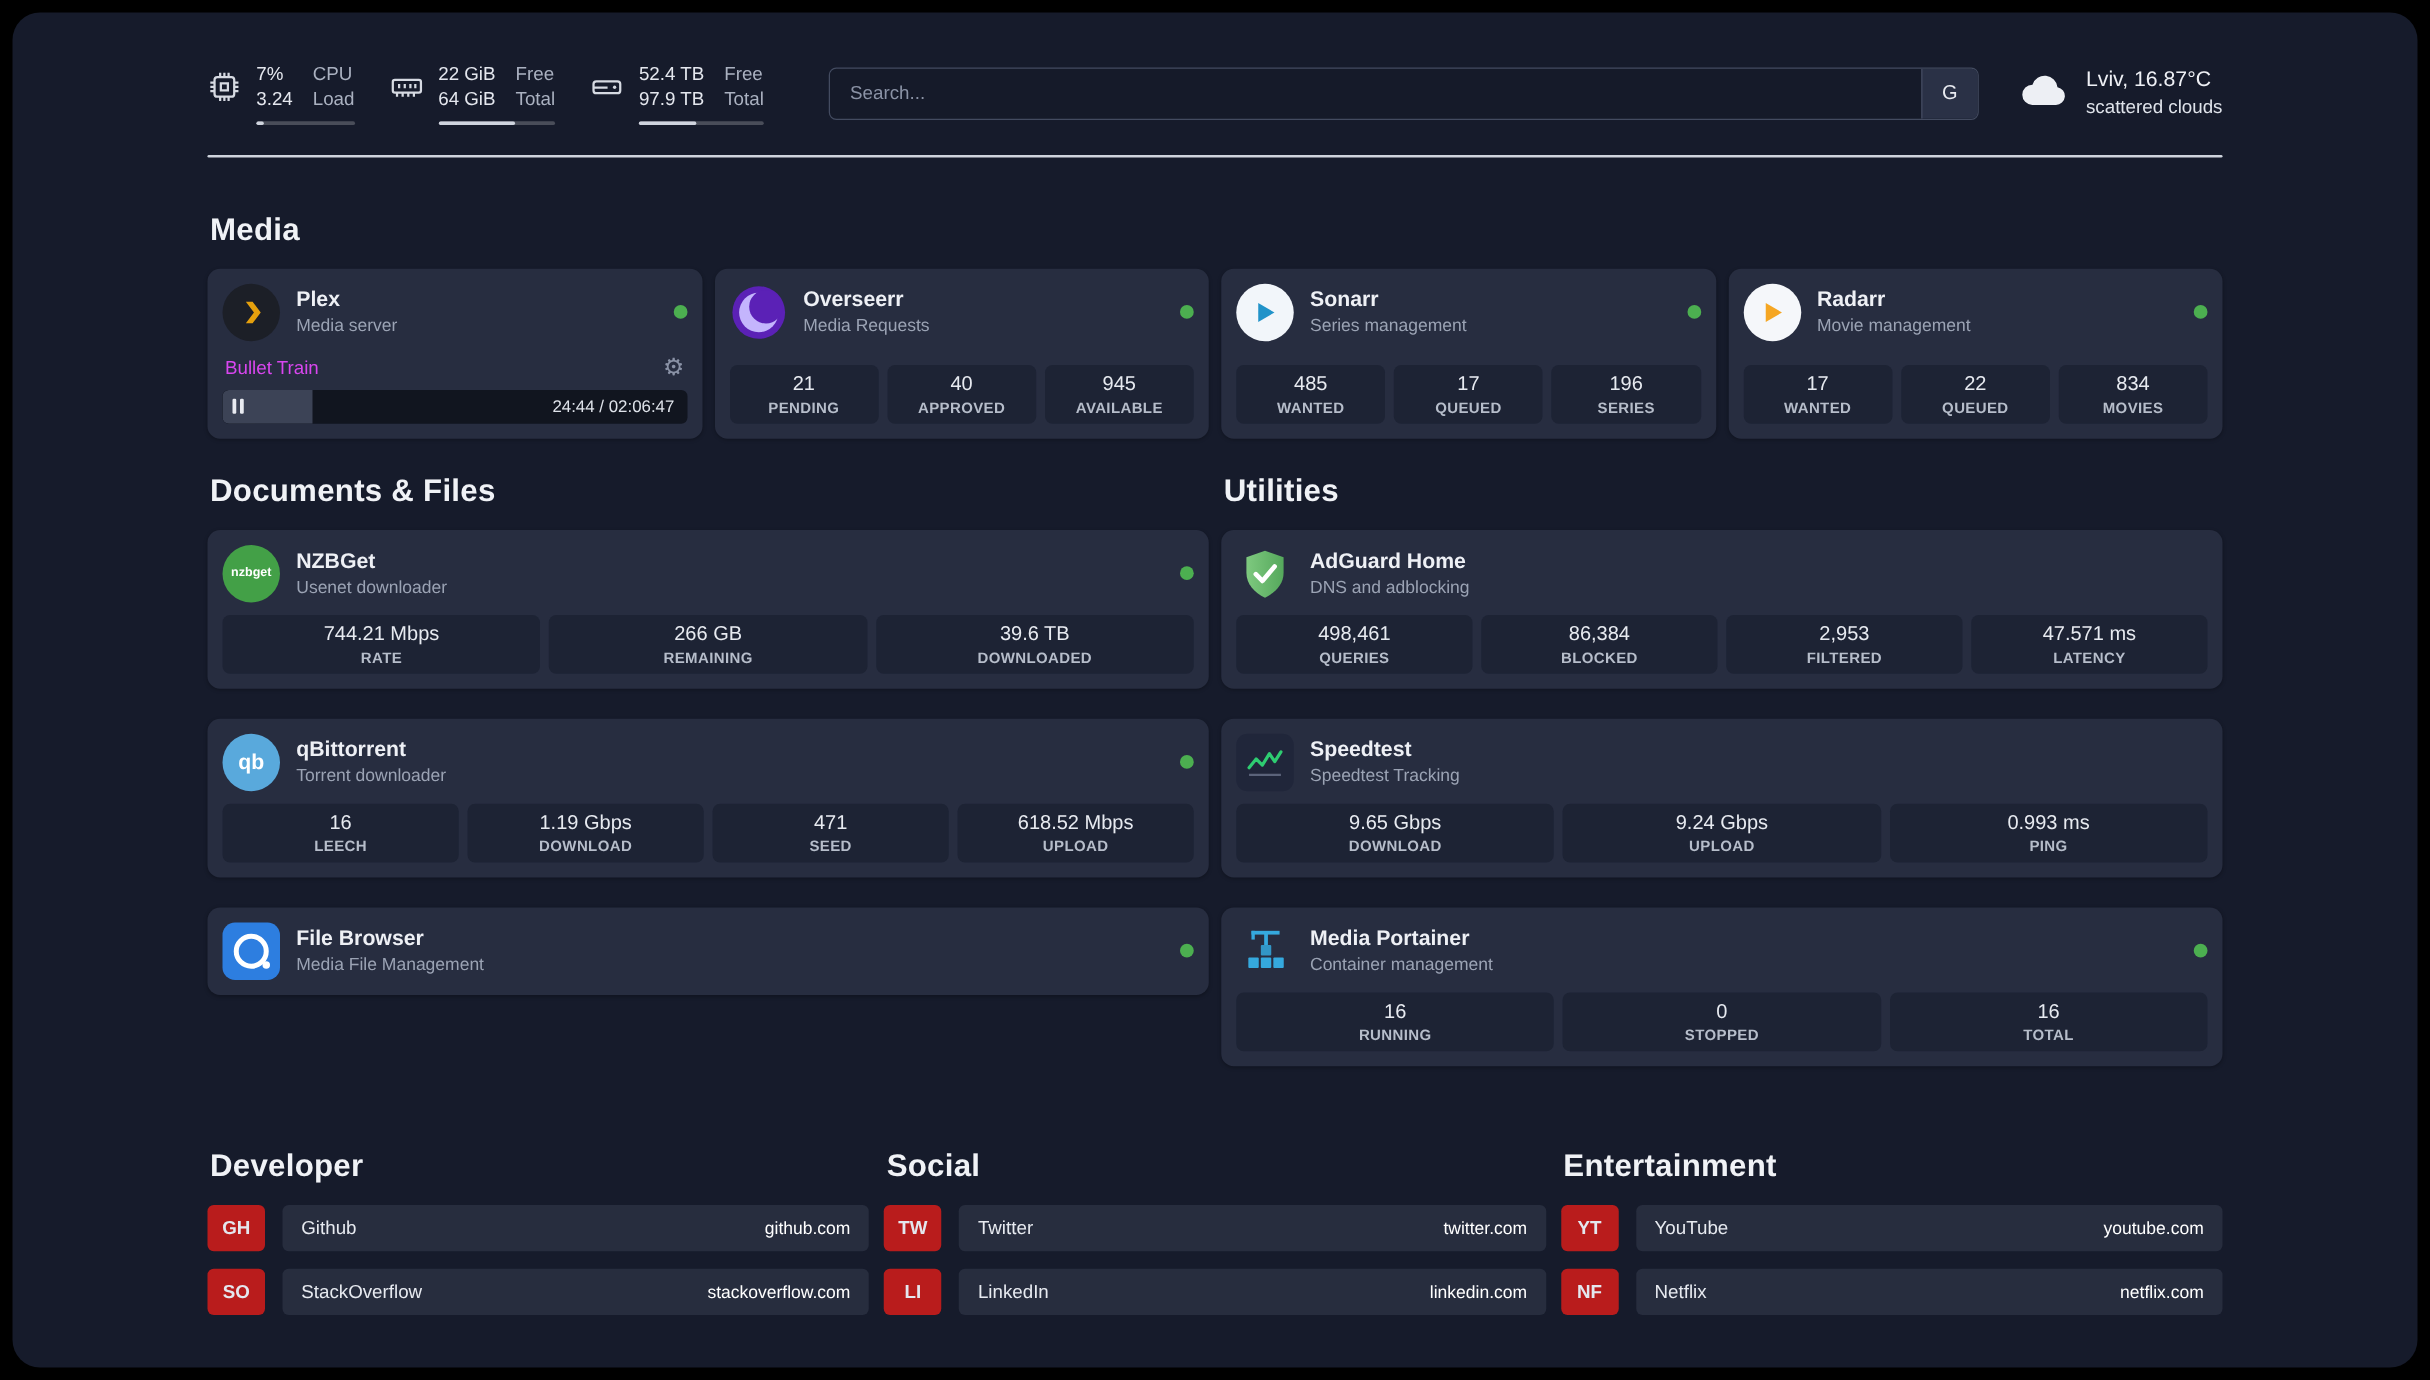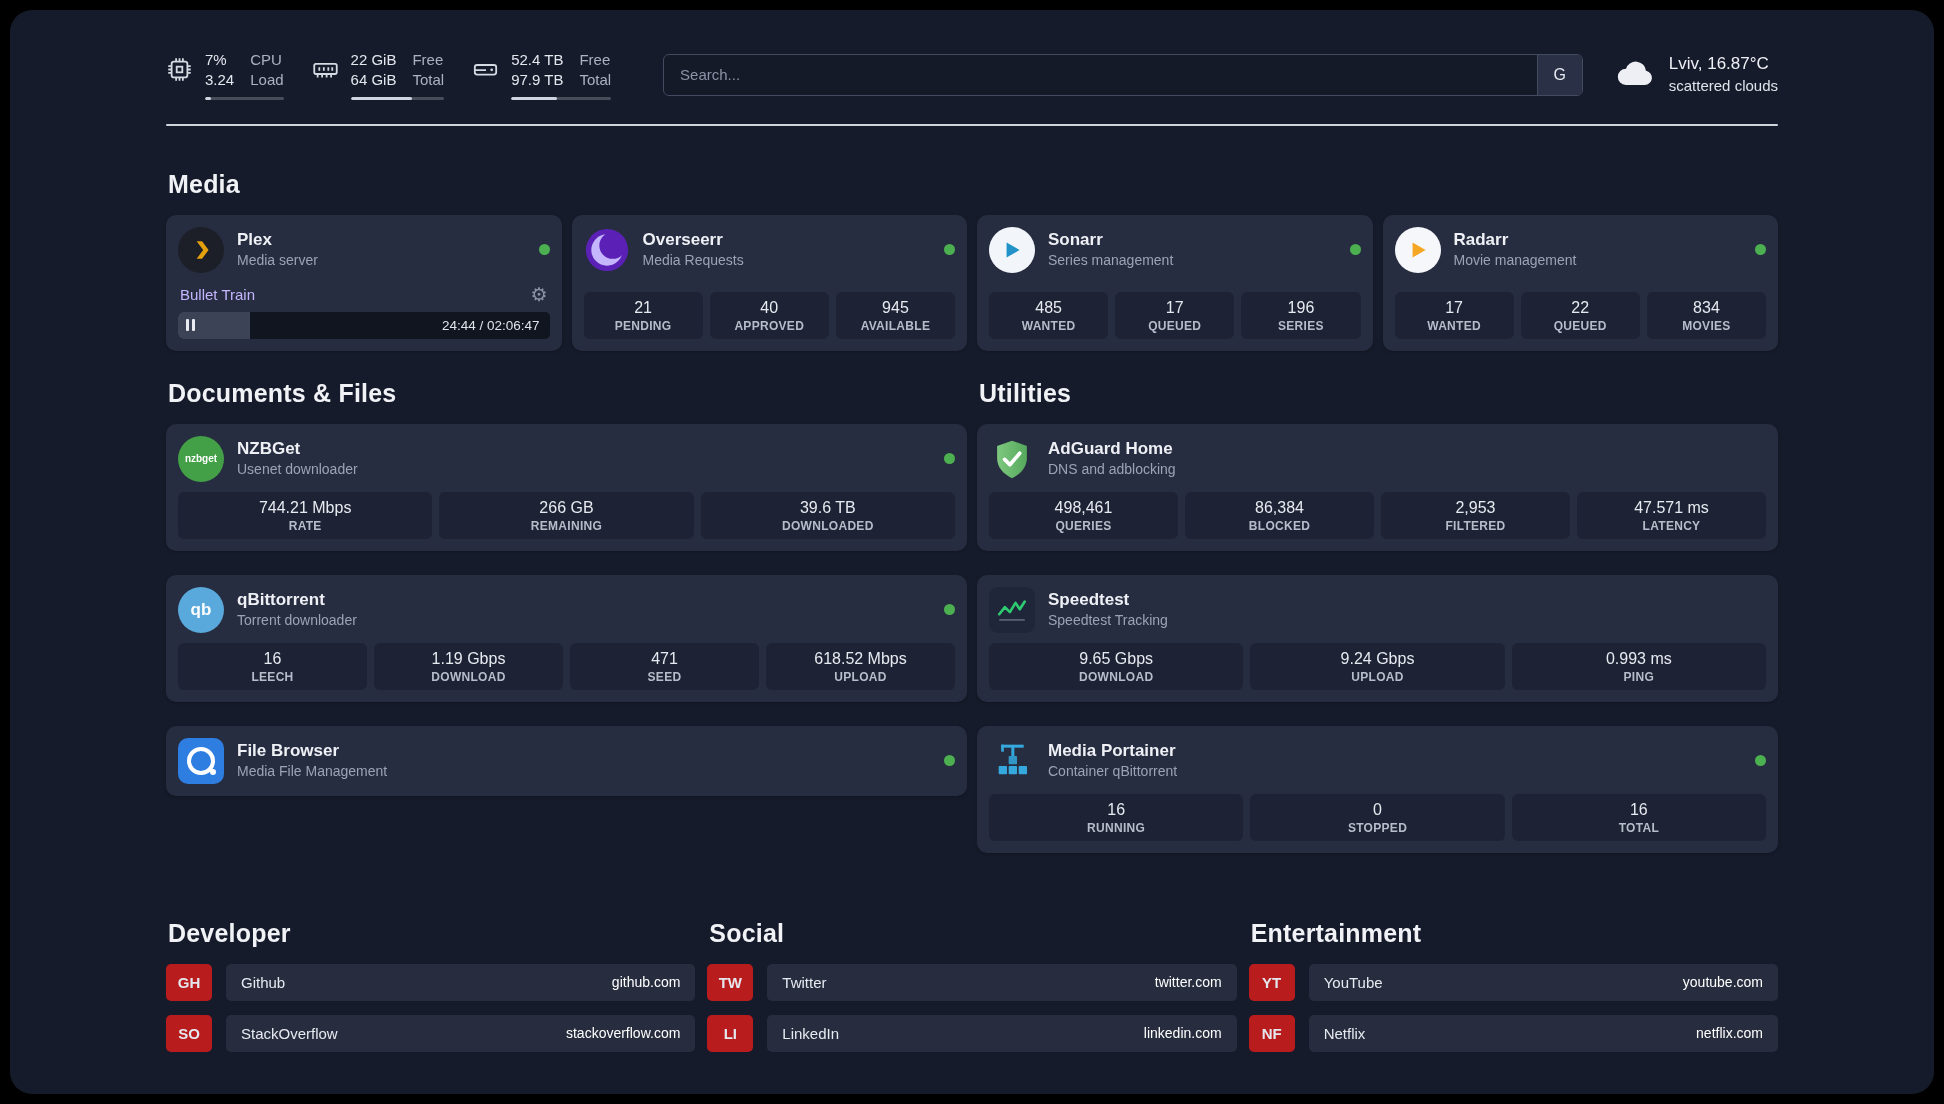--- a/index.html
+++ b/index.html
@@ -45,21 +45,21 @@
   .aname{font-size:17px;font-weight:600;color:#eef0f5;}
   .adesc{font-size:14px;color:#9ba3b4;}
   .dot{width:11px;height:11px;border-radius:50%;background:#4caf50;margin-left:auto;flex:none;}
   .tiles{display:flex;gap:7px;margin-top:auto;padding-top:10px;}
   .tile{flex:1;background:#1d2334;border-radius:6px;text-align:center;padding:7px 4px 6px;}
   .tval{font-size:16px;color:#e7eaf0;}
   .tlab{font-size:12px;font-weight:700;color:#b6bdca;margin-top:2px;letter-spacing:.3px;}
 
   
   .trackrow{display:flex;align-items:center;justify-content:space-between;margin-top:12px;padding:0 2px;}
-  .track{font-size:15px;color:#c4b5fd;}
+  .track{font-size:15px;color:#d946ef;}
   .gear{color:#8a92a6;font-size:19px;cursor:pointer;line-height:1;}
   .pbar{position:relative;height:27px;background:#11151f;border-radius:5px;margin-top:8px;overflow:hidden;cursor:pointer;}
   .pfill{height:100%;background:#3c4356;border-radius:5px 0 0 5px;display:flex;align-items:center;}
   .pause{display:inline-flex;gap:3px;margin-left:8px;cursor:pointer;}
   .pause i{width:3px;height:12px;background:#e9ebf1;display:block;border-radius:1px;}
   .ptime{position:absolute;right:10px;top:50%;transform:translateY(-50%);font-size:13.5px;color:#dfe3ea;}
 
   
   .links-grid{display:grid;grid-template-columns:1fr 1fr 1fr;gap:0 12px;margin-top:66px;padding-bottom:60px;}
   .linkrows{display:flex;flex-direction:column;gap:14px;}
@@ -462,21 +462,21 @@
                 <rect x="10" y="15" width="5" height="5" rx="0.5"></rect>
                 <rect x="16" y="15" width="5" height="5" rx="0.5"></rect>
                 <rect x="10" y="9" width="5" height="5" rx="0.5" opacity="0.85"></rect>
                 <rect x="11.6" y="3" width="1.8" height="6"></rect>
                 <rect x="5.5" y="2.2" width="13.5" height="1.8"></rect>
                 <rect x="5.5" y="2.2" width="1.6" height="4.2"></rect>
               </svg>
             </span>
             <div class="meta">
               <span class="aname">Media Portainer</span>
-              <span class="adesc">Container qBittorrent</span>
+              <span class="adesc">Container management</span>
             </div>
             <span class="dot"></span>
           </div>
           <div class="tiles">
             <div class="tile">
               <div class="tval">16</div>
                   <div class="tlab">RUNNING</div>
                 </div>
             <div class="tile">
               <div class="tval">0</div>

